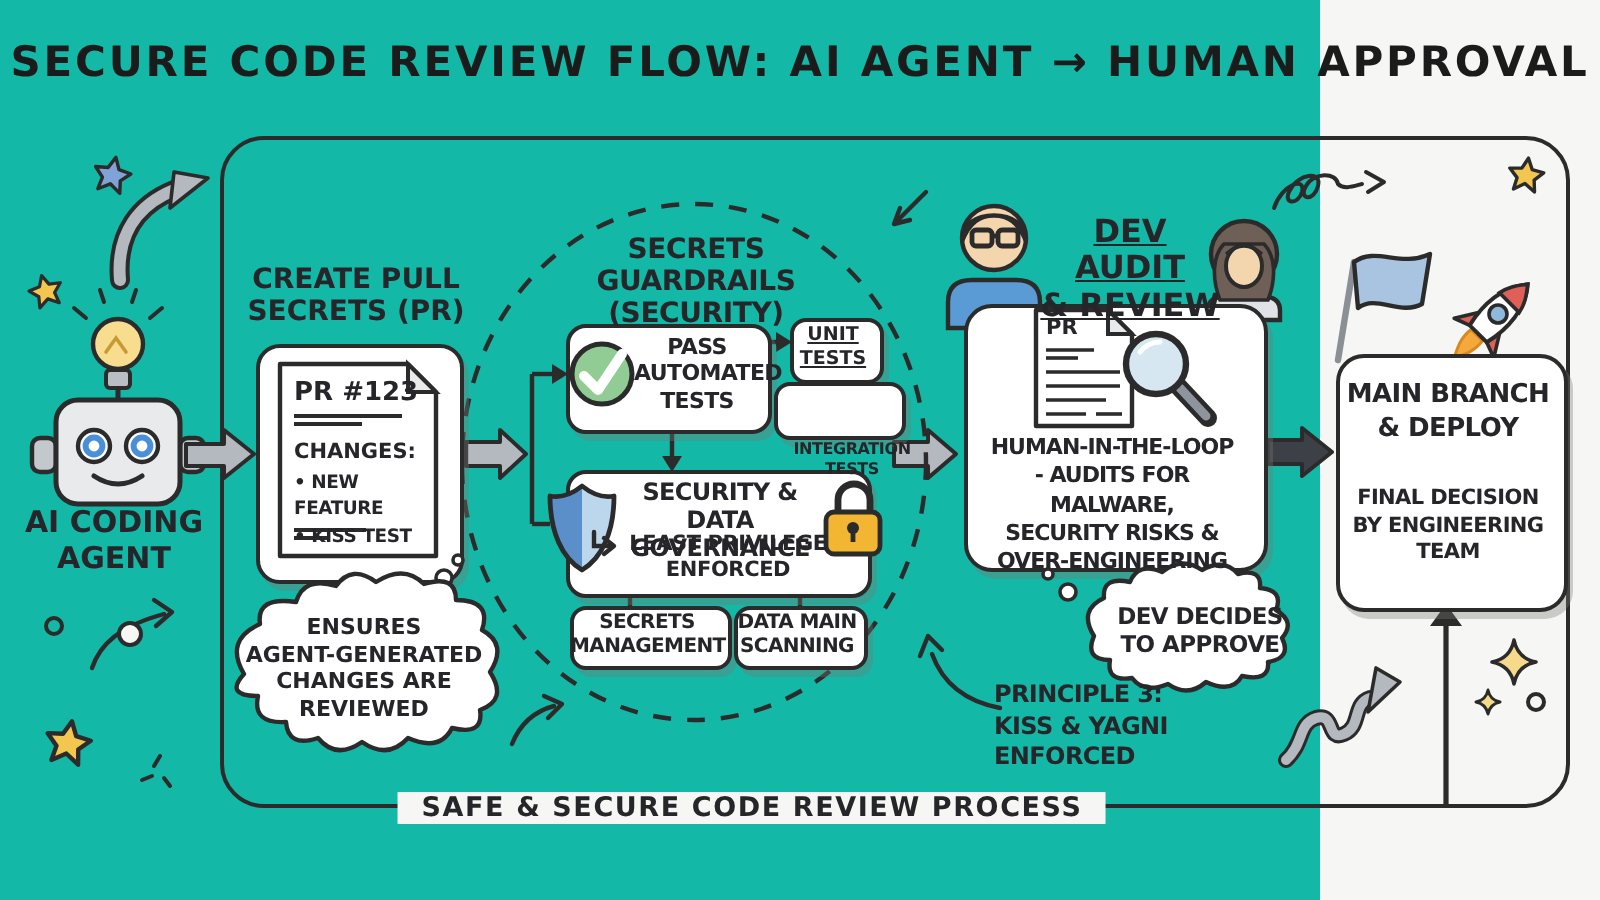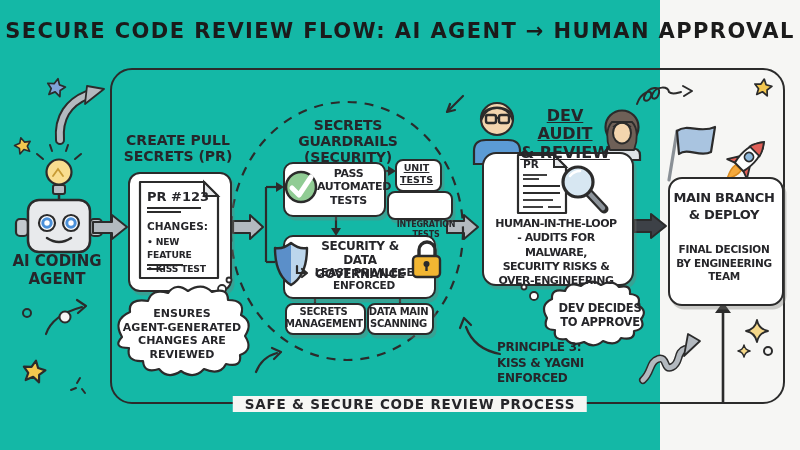--- a/index.html
+++ b/index.html
@@ -9,21 +9,21 @@
   svg.layer{position:absolute;left:0;top:0;width:800px;height:450px;pointer-events:none;}
   #art-under{z-index:1;}
   #art-over{z-index:3;}
   .frame{position:absolute;border:2.5px solid #2b2b2b;border-radius:22px;z-index:1;}
   .box{position:absolute;background:#ffffff;border:2.2px solid #2b2b2b;
        box-shadow:2.5px 3.5px 0 rgba(120,120,114,.35);z-index:2;}
   .t{position:absolute;font-weight:bold;color:#26262a;text-align:center;z-index:4;}
   .t .ln{display:block;}
   .left{text-align:left;}
   #title{left:0;top:19px;width:800px;font-size:21px;letter-spacing:1.4px;color:#1b1b1b;}
-  #footer{left:410px;top:396px;transform:translateX(-50%);white-space:nowrap;
+  #footer{left:376px;top:396px;transform:translateX(-50%);white-space:nowrap;
           background:#f6f6f4;padding:0 12px;font-size:13.5px;letter-spacing:.8px;}
 </style>
 </head>
 <body>
 
 <div id="stage">
 
   <div class="frame" style="left:110px;top:68px;width:671px;height:332px;"></div>
 
   <svg class="layer" id="art-under" viewBox="0 0 800 450">

